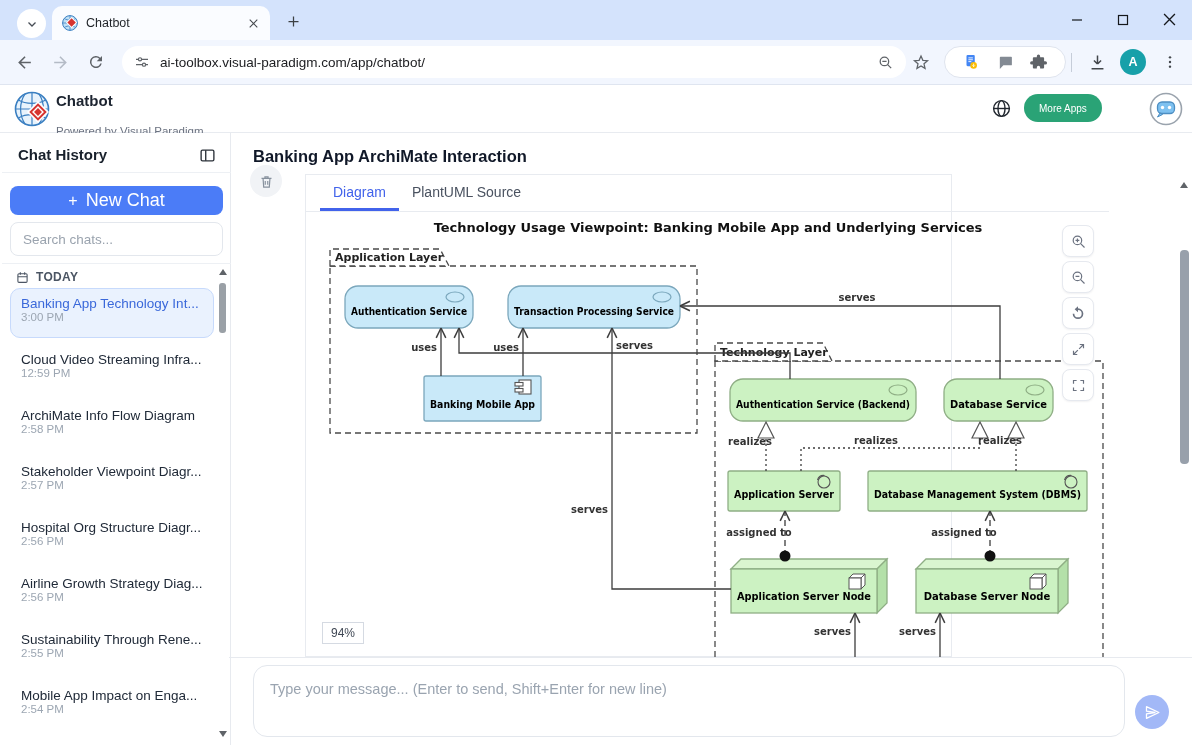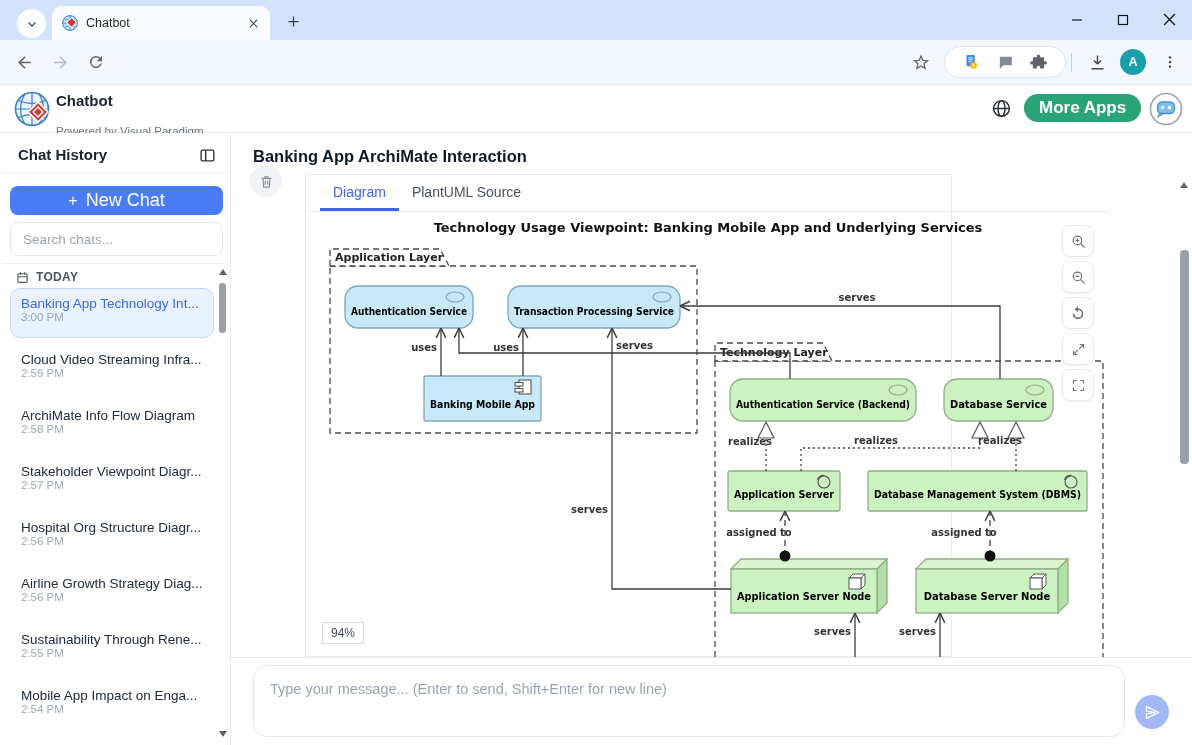--- a/index.html
+++ b/index.html
@@ -34,21 +34,21 @@
 
 
 #app-header{left:0;top:85px;width:1192px;height:48px;background:#fff;border-bottom:1px solid #e8ebf0}
 #vp-logo{left:14px;top:5px}
 #app-title-block{left:56px;top:7px}
 #app-title{font-size:15px;font-weight:700;color:#1c2430}
 #powered{font-size:11.5px;color:#6b7280;margin-top:16px}
 #powered .lnk{text-decoration:underline;cursor:pointer}
 #globe-btn{left:990px;top:12px;width:23px;height:23px;color:#20262e}
 #moon-btn{left:1026px;top:12px;width:23px;height:23px;color:#20262e}
-#more-apps{left:1024px;top:9px;height:28px;padding:0 15px;border-radius:14px;background:#2aa376;color:#fff;font-size:17px;font-weight:700}
+#more-apps{left:1024px;top:9px;height:28px;padding:0 15px;border-radius:14px;background:#2aa376;color:#fff;font-size:10px;font-weight:400}
 #bot-btn{left:1148px;top:6px}
 
 
 #sidebar{left:2px;top:133px;width:229px;height:612px;background:#fff;border-right:1px solid #e7eaef}
 #ch-header{left:16px;top:13px;font-size:15px;font-weight:700;color:#18202b}
 #panel-btn{left:196px;top:13px;width:18px;height:18px;color:#2a3038}
 .sb-div{left:0;width:229px;height:1px;background:#edf0f4}
 #sb-div1{top:39px}#sb-div2{top:130px}
 #new-chat{left:8px;top:53px;width:213px;height:29px;border-radius:8px;background:#4b7cf7;color:#fff;gap:8px;cursor:pointer}
 #new-chat .plus{font-size:16px;font-weight:400}
@@ -144,20 +144,32 @@
     <div id="nav-fwd" class="abs flexc navbtn">
       <svg width="19" height="19" viewBox="0 0 24 24" fill="currentColor">
           <path d="M4 13h12.2l-5.6 5.6L12 20l8-8-8-8-1.4 1.4 5.6 5.6H4z"></path>
         </svg>
     </div>
     <div id="nav-reload" class="abs flexc navbtn">
       <svg width="18" height="18" viewBox="0 0 24 24" fill="currentColor">
           <path d="M17.65 6.35A8 8 0 1 0 19.73 14h-2.08A6 6 0 1 1 12 6c1.66 0 3.14.69 4.22 1.78L13 11h7V4l-2.35 2.35z"></path>
         </svg>
     </div>
+    <div id="address-bar" class="abs">
+      <svg width="16" height="16" viewBox="0 0 24 24" fill="none" stroke="currentColor" stroke-width="1.8">
+          <path d="M3 8h18M3 16h18"></path>
+          <circle cx="9" cy="8" r="2.4" fill="#fff"></circle>
+          <circle cx="15" cy="16" r="2.4" fill="#fff"></circle>
+        </svg>
+      <span id="url">ai-toolbox.visual-paradigm.com/app/chatbot/</span>
+      <svg width="17" height="17" viewBox="0 0 24 24" fill="none" stroke="currentColor" stroke-width="1.8">
+          <circle cx="10.5" cy="10.5" r="6"></circle>
+          <path d="M15 15l5 5M7.5 10.5h6"></path>
+        </svg>
+    </div>
     <div id="star-btn" class="abs flexc">
       <svg width="18" height="18" viewBox="0 0 24 24" fill="none" stroke="currentColor" stroke-width="1.7">
           <path d="M12 17.3l-5.4 3.2 1.4-6.1-4.7-4.1 6.2-.5L12 4l2.5 5.8 6.2.5-4.7 4.1 1.4 6.1z"></path>
         </svg>
     </div>
     <div id="ext-pill" class="abs">
       <span class="flexc">
         <svg width="18" height="18" viewBox="0 0 24 24">
             <rect x="6" y="2.5" width="11" height="15" rx="1.5" fill="#4285f4"></rect>
             <path d="M8.5 6.5h6M8.5 9h6M8.5 11.5h4" stroke="#fff" stroke-width="1.2"></path>
@@ -254,21 +266,21 @@
         </svg>
       <span id="today-label">TODAY</span>
     </div>
     <div id="chat-list" class="abs">
       <div class="chat-item selected">
         <div class="ci-title">Banking App Technology Int...</div>
         <div class="ci-time">3:00 PM</div>
       </div>
       <div class="chat-item">
         <div class="ci-title">Cloud Video Streaming Infra...</div>
-        <div class="ci-time">2:59 PM</div>
+        <div class="ci-time">12:59 PM</div>
       </div>
       <div class="chat-item">
         <div class="ci-title">ArchiMate Info Flow Diagram</div>
         <div class="ci-time">2:58 PM</div>
       </div>
       <div class="chat-item">
         <div class="ci-title">Stakeholder Viewpoint Diagr...</div>
         <div class="ci-time">2:57 PM</div>
       </div>
       <div class="chat-item">

